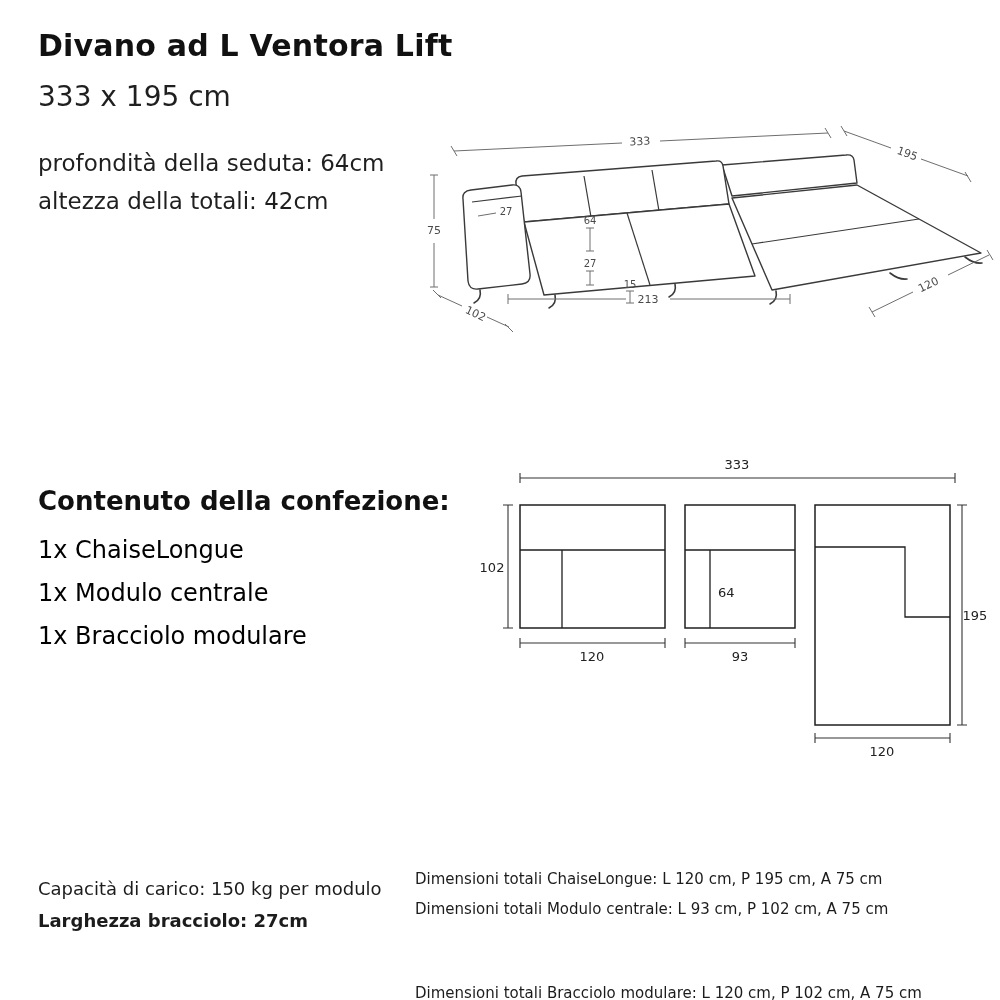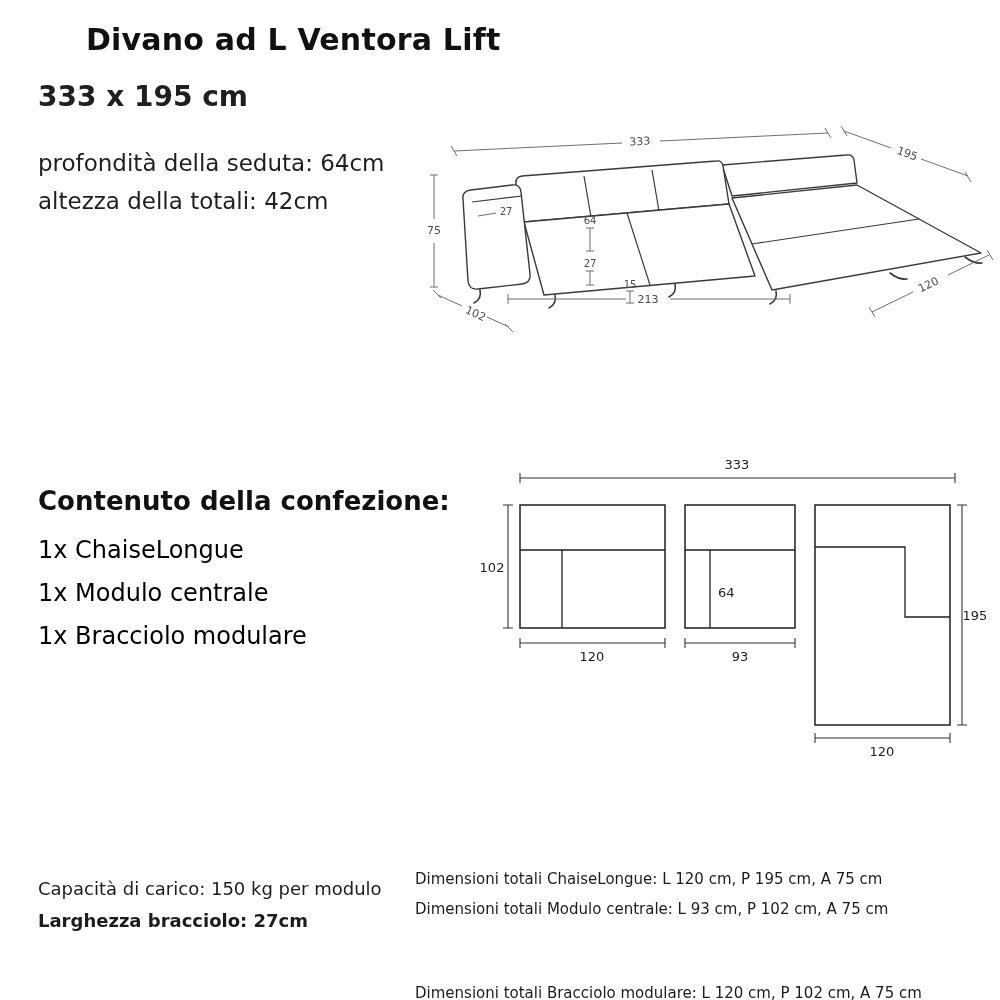--- a/index.html
+++ b/index.html
@@ -2,22 +2,22 @@
 <html><head>
 <meta charset="utf-8">
 <style>
   html,body{margin:0;padding:0;}
   body{
     width:1000px;height:1000px;overflow:hidden;background:#ffffff;
     font-family:"DejaVu Sans","Liberation Sans",sans-serif;color:#1c1c1c;
     position:relative;
   }
   .abs{position:absolute;}
-  .page-title{left:38px;top:22px;font-size:30px;font-weight:700;color:#111;letter-spacing:.2px;margin-left:48px;}
-  .overall-size{left:38px;top:80px;font-size:28px;font-weight:700;color:#1f1f1f;}
+  .page-title{left:38px;top:28px;font-size:30px;font-weight:700;color:#111;letter-spacing:.2px;}
+  .overall-size{left:38px;top:80px;font-size:28px;font-weight:400;color:#1f1f1f;}
   .seat-depth{left:38px;top:150px;font-size:23px;color:#1f1f1f;}
   .seat-height{left:38px;top:188px;font-size:23px;color:#1f1f1f;}
   .package-heading{left:38px;top:486px;font-size:26px;font-weight:700;color:#111;}
   .pkg-item{left:38px;font-size:24px;color:#000000;}
   .pkg-0{top:536px;} .pkg-1{top:579px;} .pkg-2{top:622px;}
   .footer-capacity{left:38px;top:878px;font-size:18px;color:#1c1c1c;}
   .footer-armrest{left:38px;top:910px;font-size:18px;color:#1c1c1c;font-weight:bold;}
   .ft-right{left:415px;font-size:15px;color:#1c1c1c;}
   .ftr-0{top:870px;} .ftr-1{top:900px;} .ftr-2{top:984px;}
 

